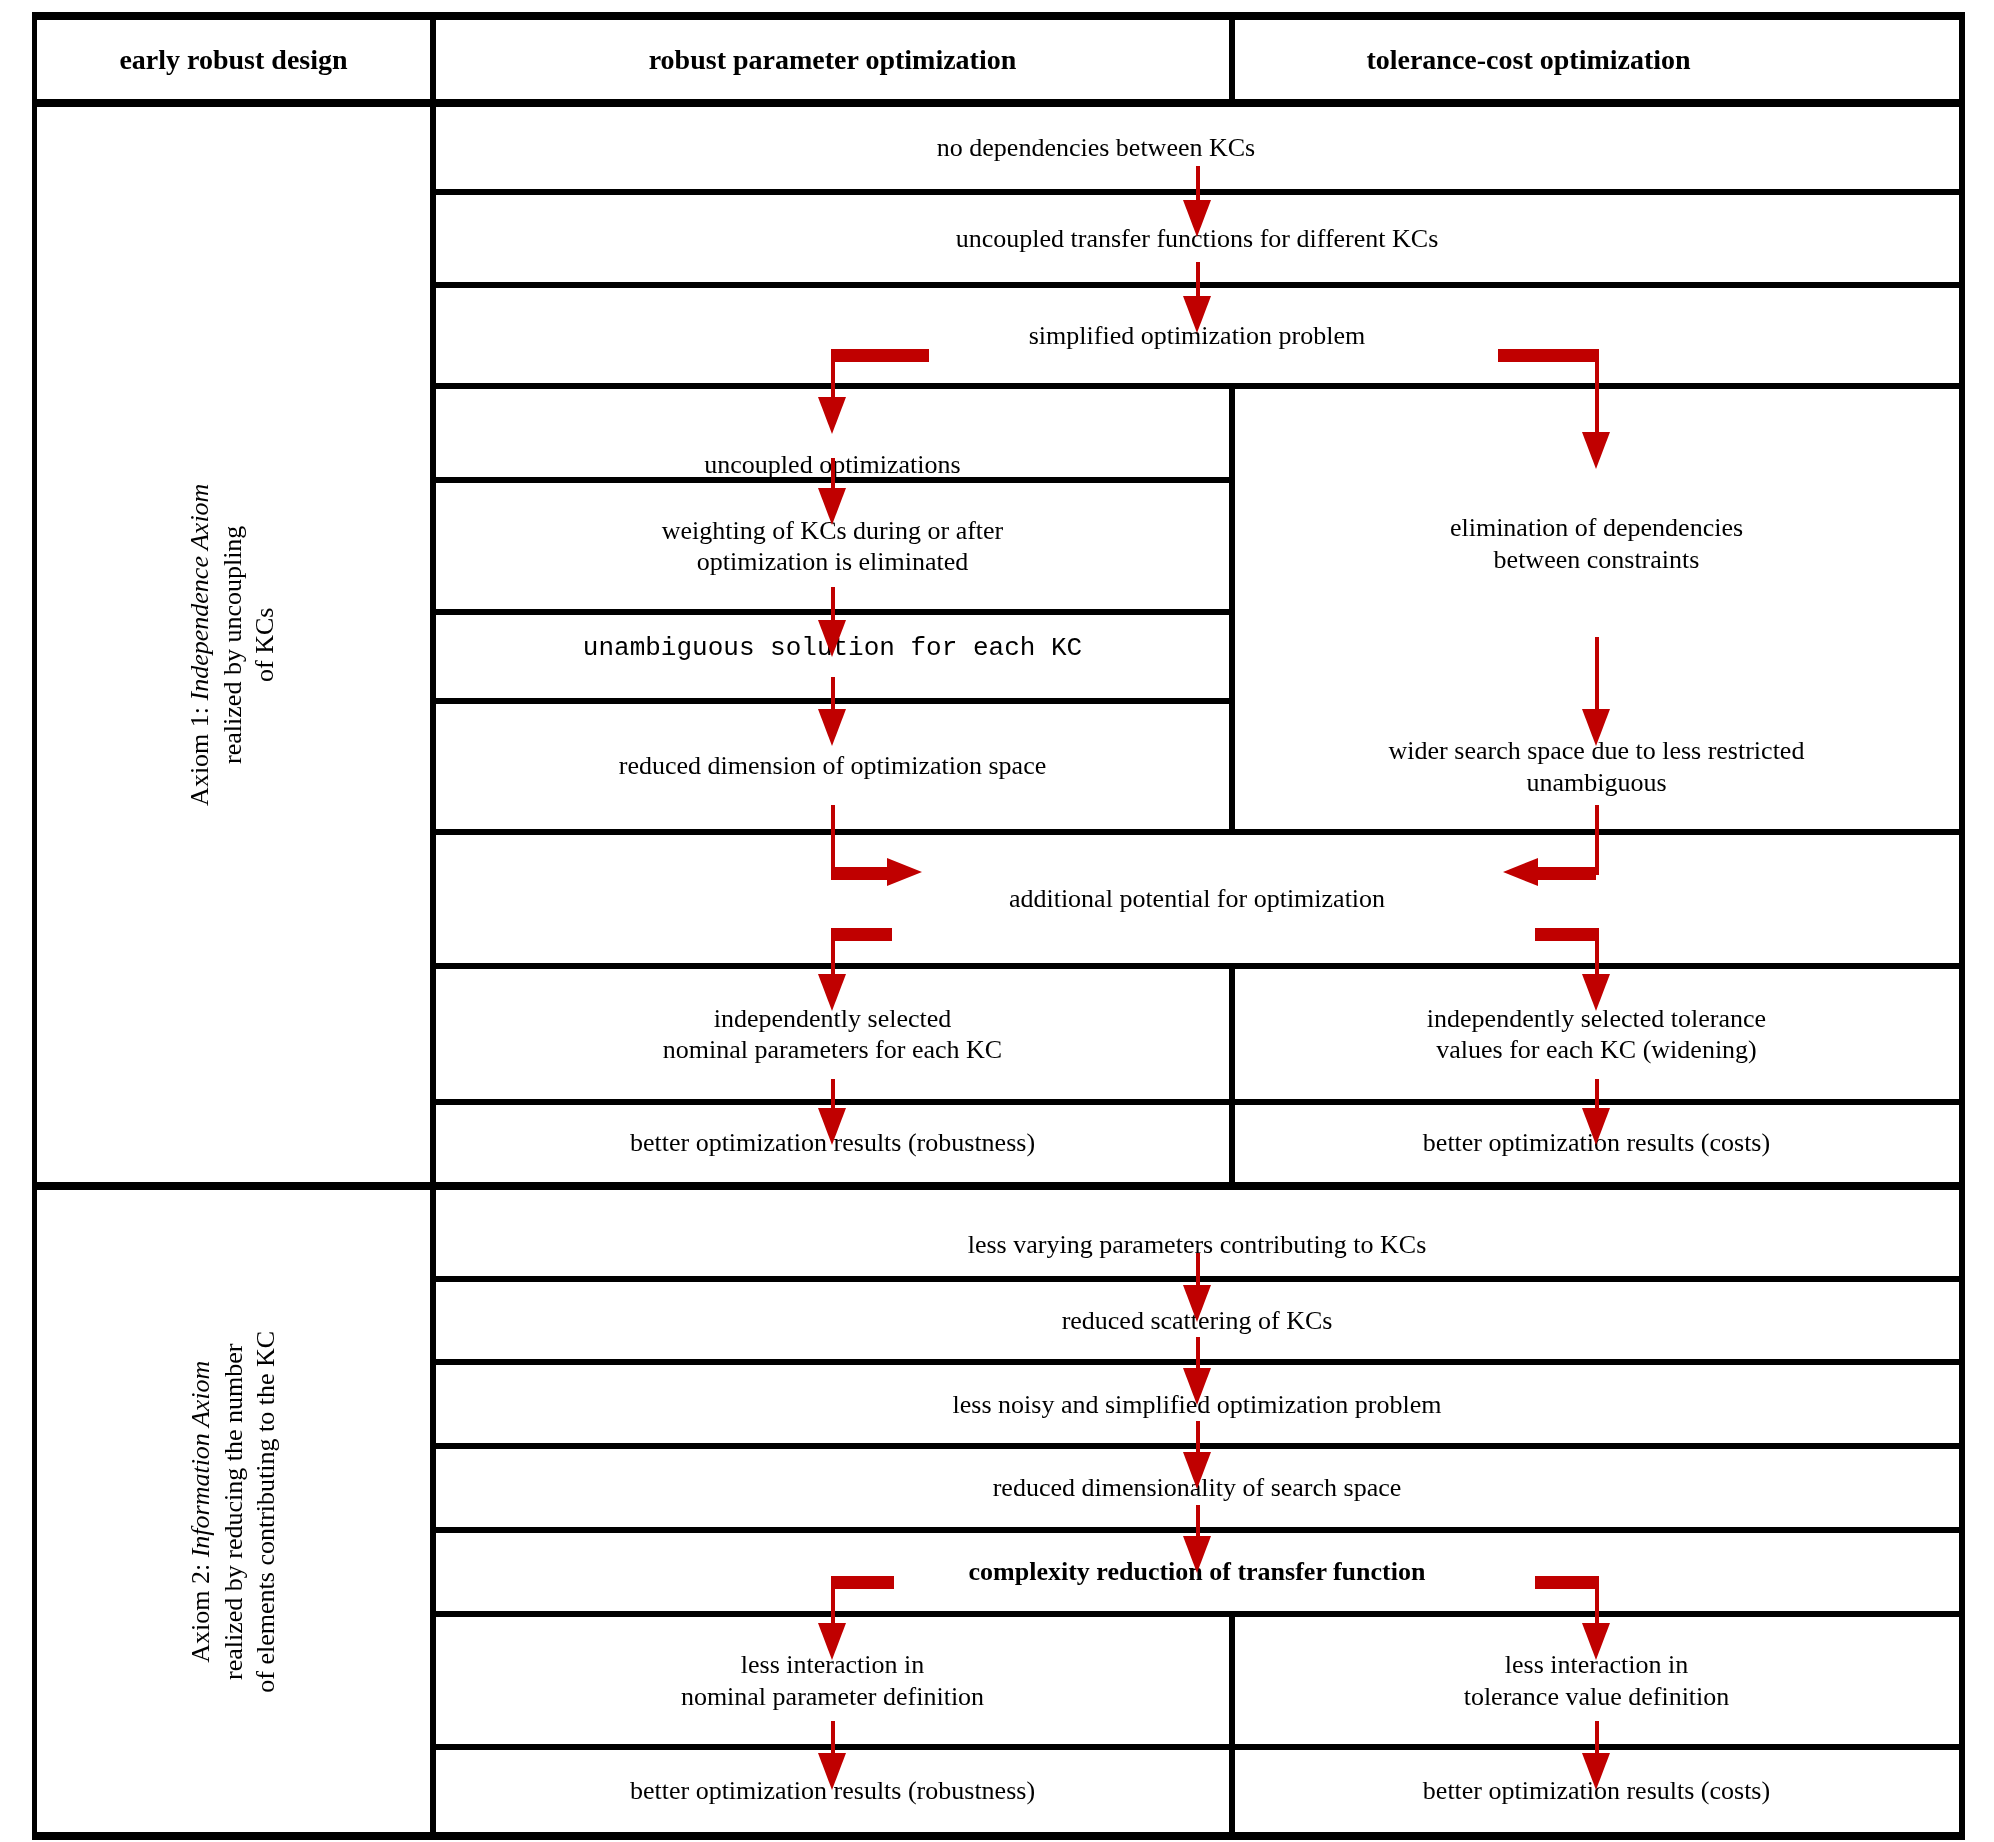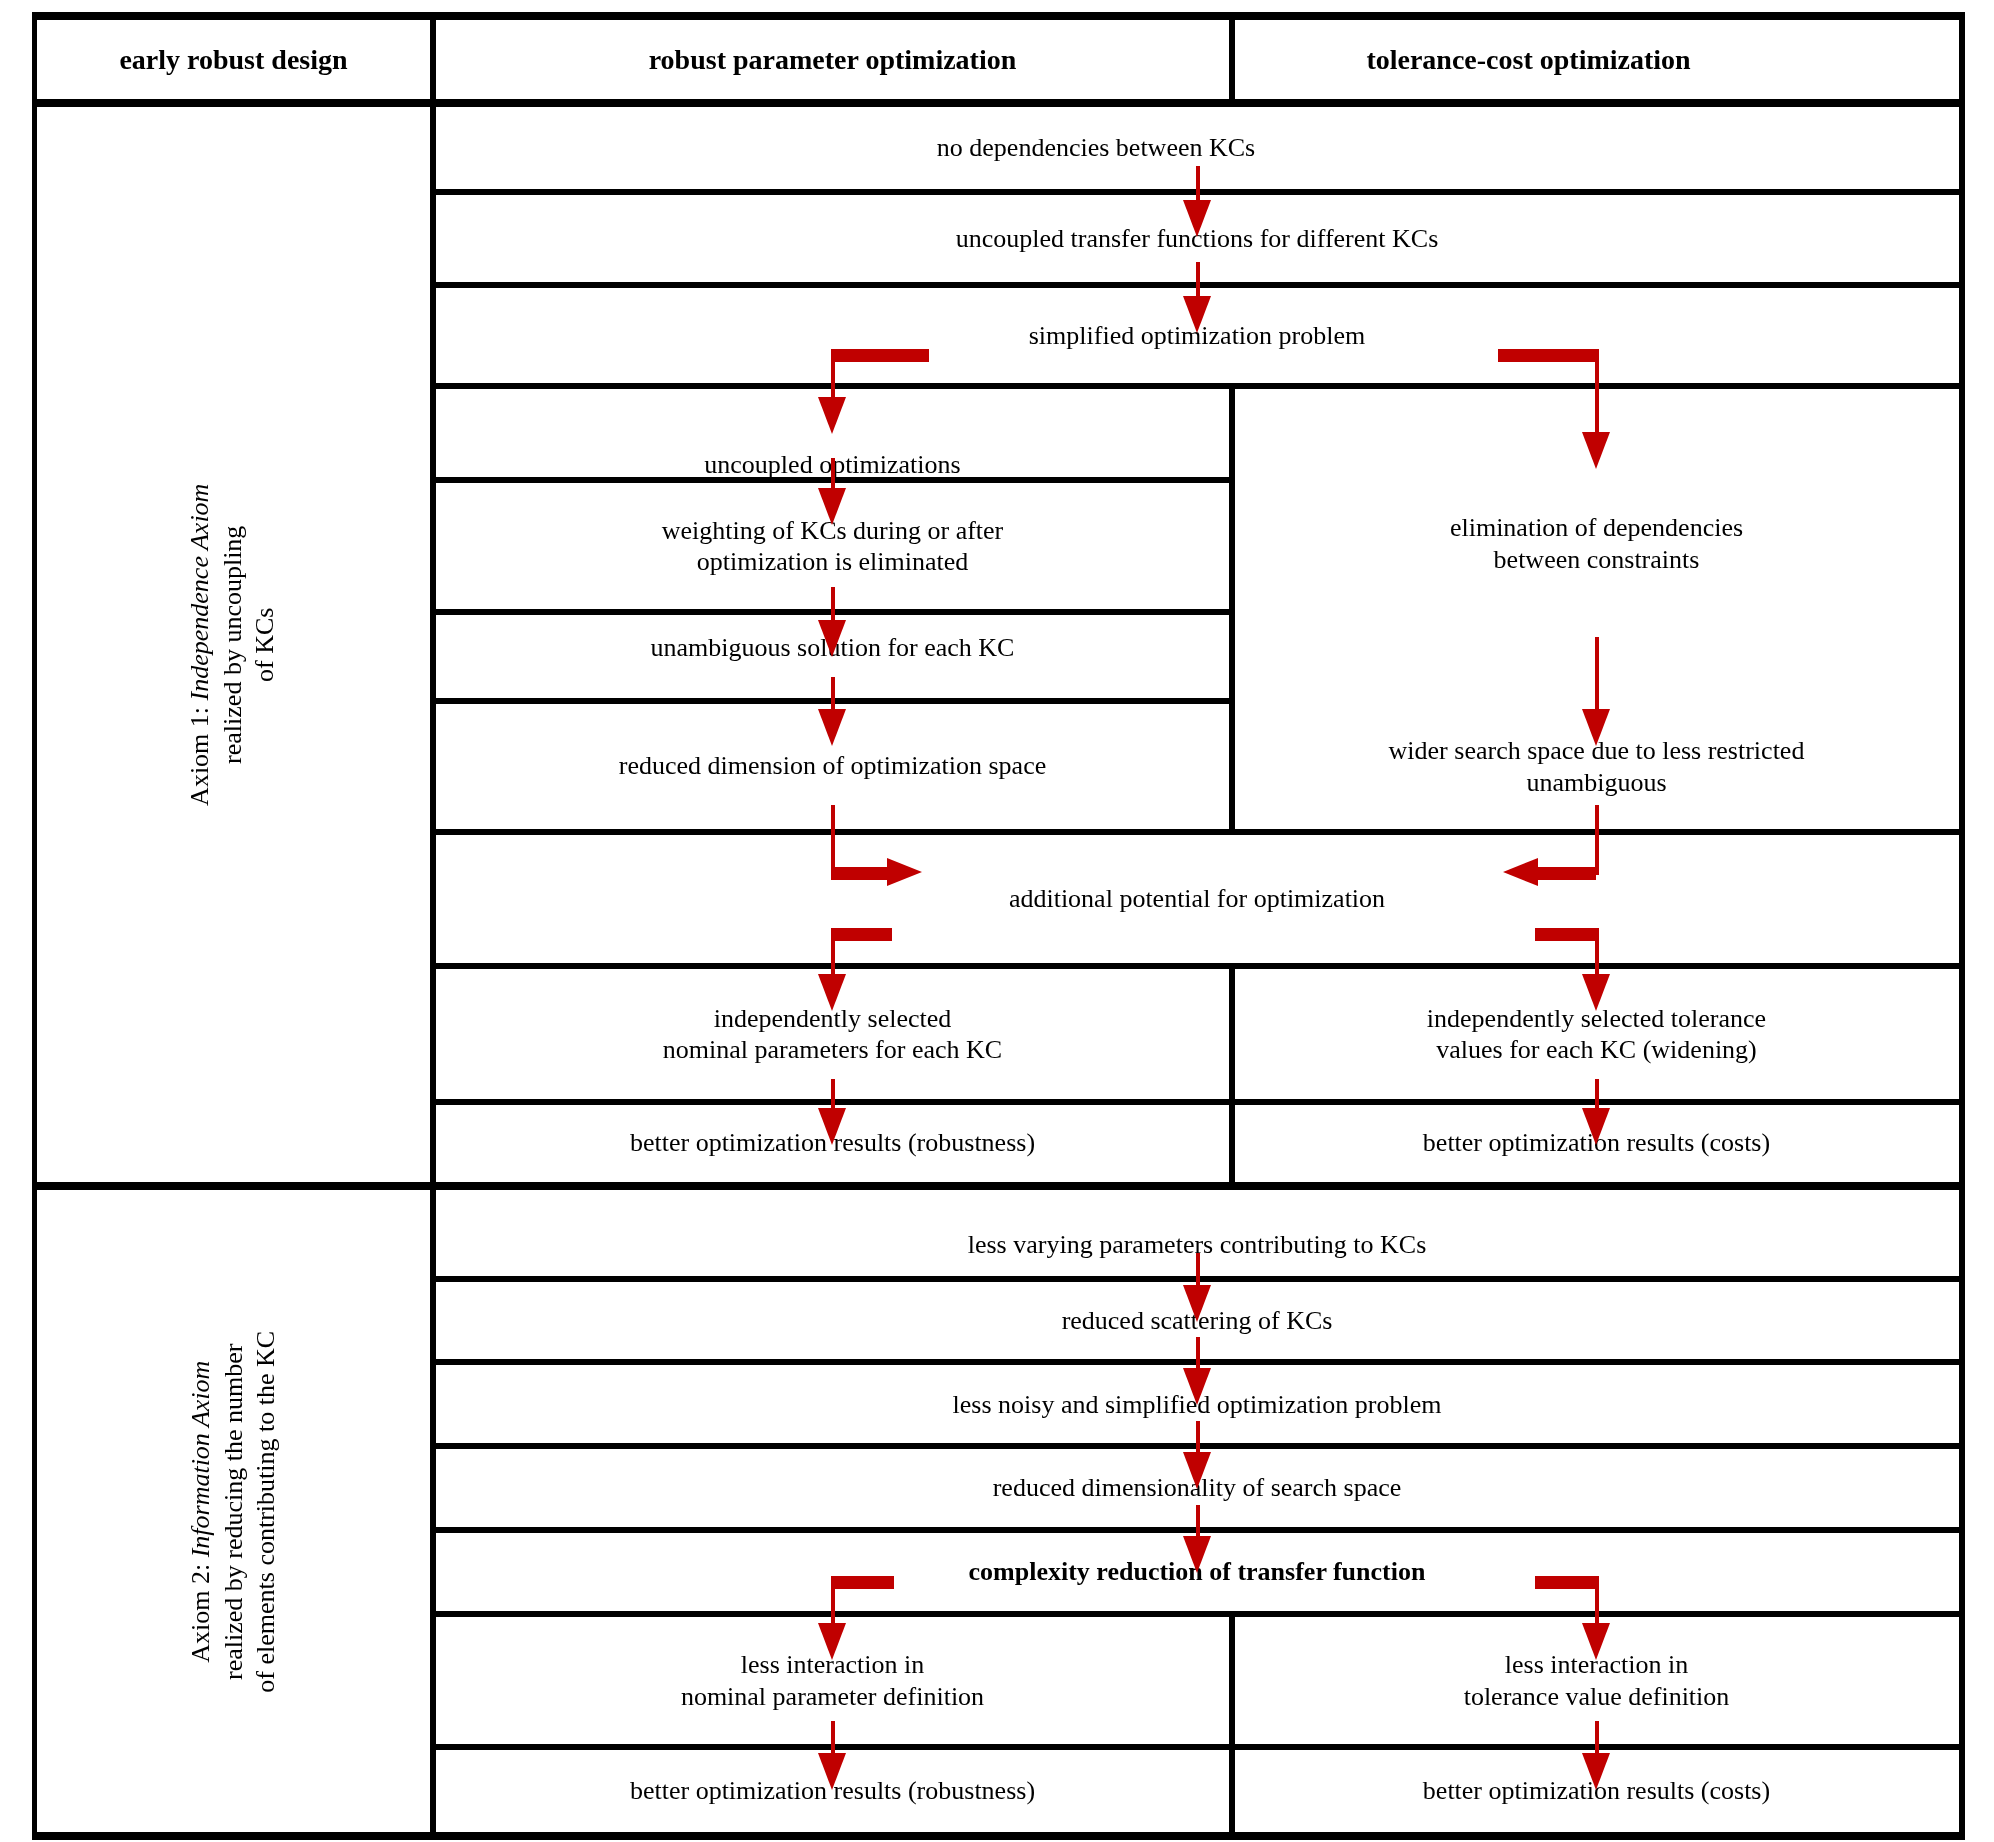--- a/index.html
+++ b/index.html
@@ -109,21 +109,21 @@
     </div>
   </div>
 
   <div class="cell two" style="left:1203px;top:377px;width:723px;height:309px;">
     <div>
       <div>elimination of dependencies</div>
       <div>between constraints</div>
     </div>
   </div>
 
-  <div class="cell" style="left:404px;top:603px;width:793px;height:66px;">unambiguous solution for each KC</div>
+  <div class="cell" style="left:404px;top:603px;width:793px;height:66px;font-family:Liberation Mono, monospace;">unambiguous solution for each KC</div>
 
   <div class="cell" style="left:404px;top:692px;width:793px;height:125px;">reduced dimension of optimization space</div>
 
   <div class="cell two" style="left:1203px;top:692px;width:723px;height:125px;text-align:center;">
     <div>
       <div>wider search space due to less restricted</div>
       <div>unambiguous</div>
     </div>
   </div>
 

